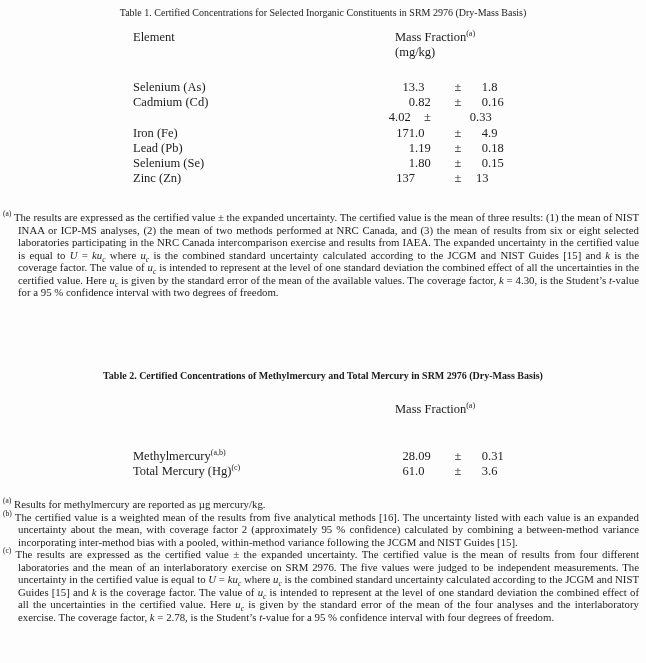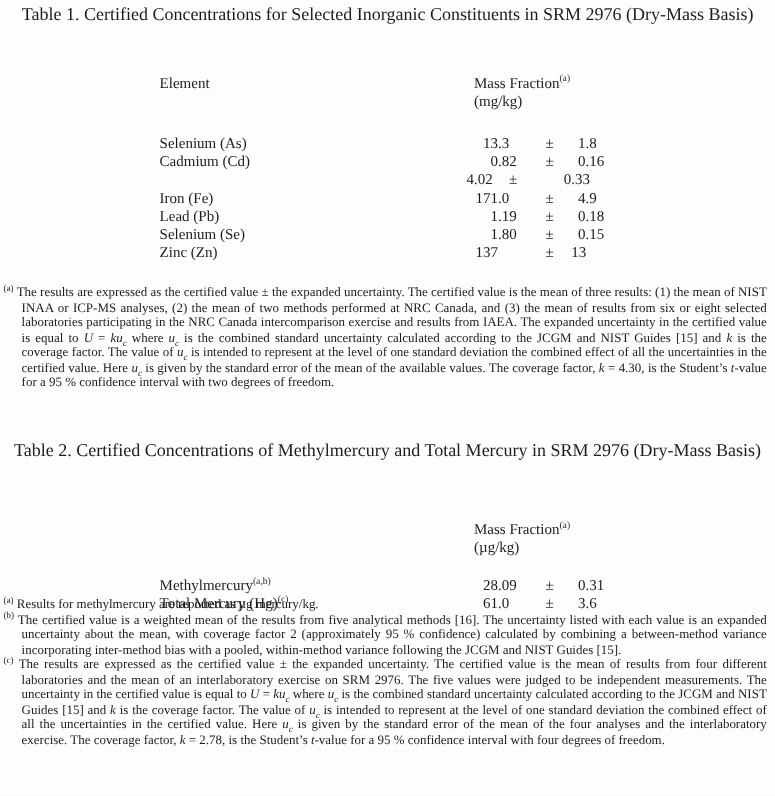--- a/index.html
+++ b/index.html
@@ -4,27 +4,27 @@
 <style>
   html,body { margin:0; padding:0; background:#ffffff; }
   .page {
     position:relative; width:646px; height:663px;
     background:#fdfdfd; color:#1c1c1c; overflow:hidden;
     font-family:"Liberation Serif", serif;
     outline:1px solid #e2e2e2;
   }
   .table-title {
     position:absolute; left:0; width:100%；
-    text-align:center; font-size:15px; line-height:14px; white-space:nowrap;
+    text-align:center; font-size:10px; line-height:14px; white-space:nowrap;
   }
   .table-title { text-align:center; left:0; width:646px; }
   #t1-title { top:6px; }
-  #t2-title { top:369px; }
+  #t2-title { top:369px;font-weight:bold; }
 
-  .thead, .trows { position:absolute; left:133px; width:380px; font-size:12.5px;margin-top:32px; }
+  .thead, .trows { position:absolute; left:133px; width:380px; font-size:12.5px; }
   #t1-head { top:30px; }  #t1-rows { top:80px; }
   #t2-head { top:402px; } #t2-rows { top:449px; }
 
   .thead-row, .trow {
     display:grid;
     grid-template-columns:262px 20px 25px 36px 12px 25px;
     line-height:15.2px;
   }
   .vhead { grid-column:2 / 7; text-align:left; }
   .vhead .unit { line-height:15.2px; }
@@ -35,21 +35,21 @@
   .c-uint  { text-align:right; }
   .c-ufrac { text-align:left; }
 
   sup { font-size:8px; line-height:0; vertical-align:super; }
   .fn-marker { font-size:7.5px; }
 
   .footnotes {
     position:absolute; left:3px; width:636px;
     font-size:10.8px; line-height:12.5px; text-align:justify;
   }
-  #t1-fn { top:211px;margin-top:27px; }
+  #t1-fn { top:211px; }
   #t2-fn { top:498px; }
   .footnote { padding-left:15px; text-indent:-15px; }
   .seg-i { font-style:italic; }
   sub.seg-sub { font-style:italic; font-size:7.5px; line-height:0; vertical-align:sub; }
 </style>
 </head>
 <body>
 
 <div class="page">
 
@@ -126,21 +126,20 @@
   <div class="footnotes" id="t1-fn">
       <div class="footnote"><sup class="fn-marker">(a)</sup> <span>The results are expressed as the certified value ± the expanded uncertainty.  The certified value is the mean of three results: (1) the mean of NIST INAA or ICP-MS analyses, (2) the mean of two methods performed at NRC Canada, and (3) the mean of results from six or eight selected laboratories participating in the NRC Canada intercomparison exercise and results from IAEA. The expanded uncertainty in the certified value is equal to </span><span class="seg-i">U</span><span> = </span><span class="seg-i">ku</span><sub class="seg-sub">c</sub><span> where </span><span class="seg-i">u</span><sub class="seg-sub">c</sub><span> is the combined standard uncertainty calculated according to the JCGM and NIST Guides [15] and </span><span class="seg-i">k</span><span> is the coverage factor.  The value of </span><span class="seg-i">u</span><sub class="seg-sub">c</sub><span> is intended to represent at the level of one standard deviation the combined effect of all the uncertainties in the certified value. Here </span><span class="seg-i">u</span><sub class="seg-sub">c</sub><span> is given by the standard error of the mean of the available values.  The coverage factor, </span><span class="seg-i">k</span><span> = 4.30, is the Student’s </span><span class="seg-i">t</span><span>-value for a 95 % confidence interval with two degrees of freedom.</span></div>
     </div>
 
   <div class="table-title" id="t2-title">Table 2.  Certified Concentrations of Methylmercury and Total Mercury in SRM 2976 (Dry-Mass Basis)</div>
 
   <div class="thead" id="t2-head">
     <div class="thead-row">
       <div class="vhead">
         <span>Mass Fraction</span><sup>(a)</sup>
-        <div class="unit">(µg/kg)</div>
       </div>
     </div>
   </div>
 
   <div class="trows" id="t2-rows">
       <div class="trow">
         <span class="c-label">Methylmercury<sup>(a,b)</sup></span>
         <span class="c-vint">28</span>
         <span class="c-vfrac">.09</span>
         <span class="c-pm">±</span>

